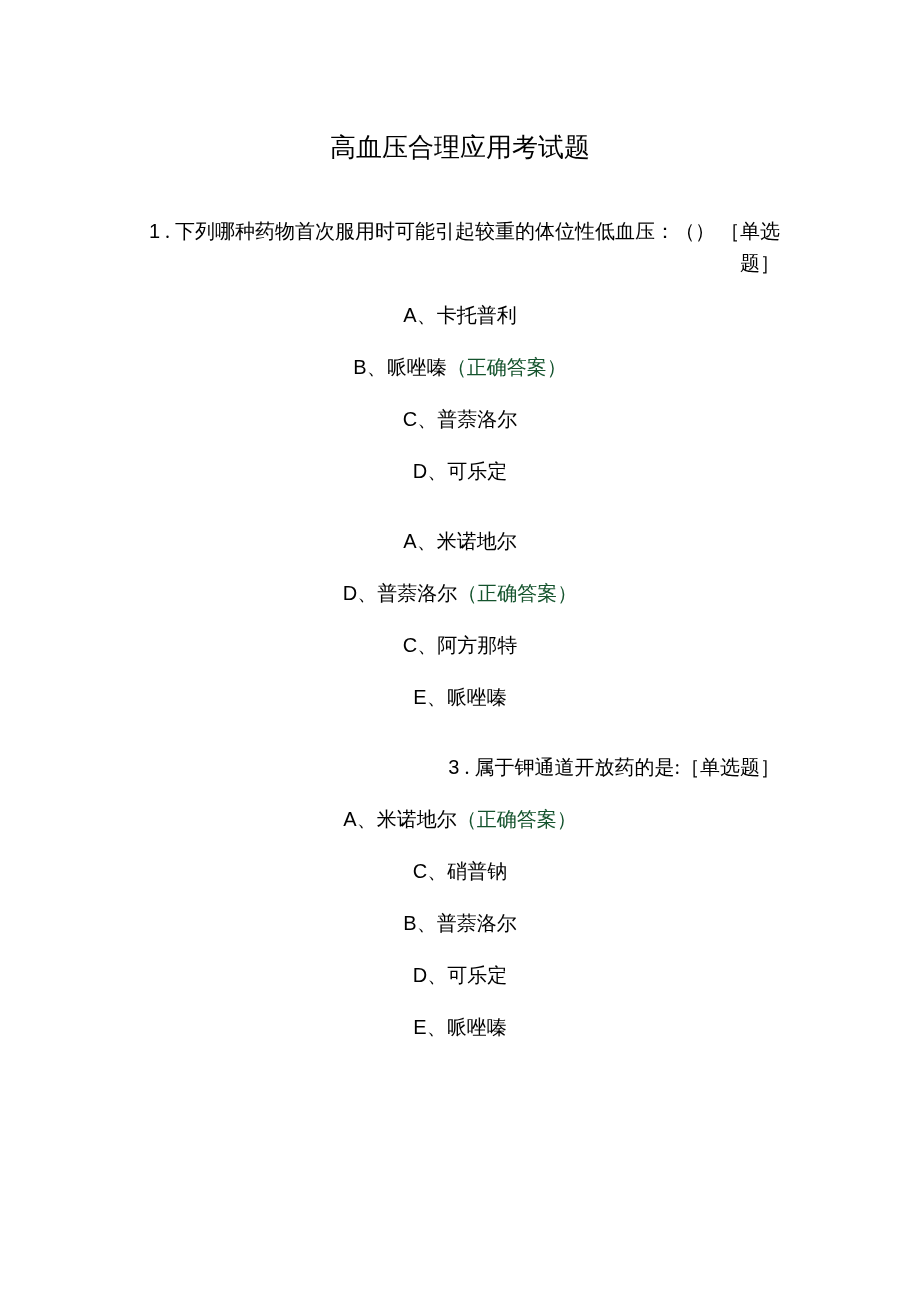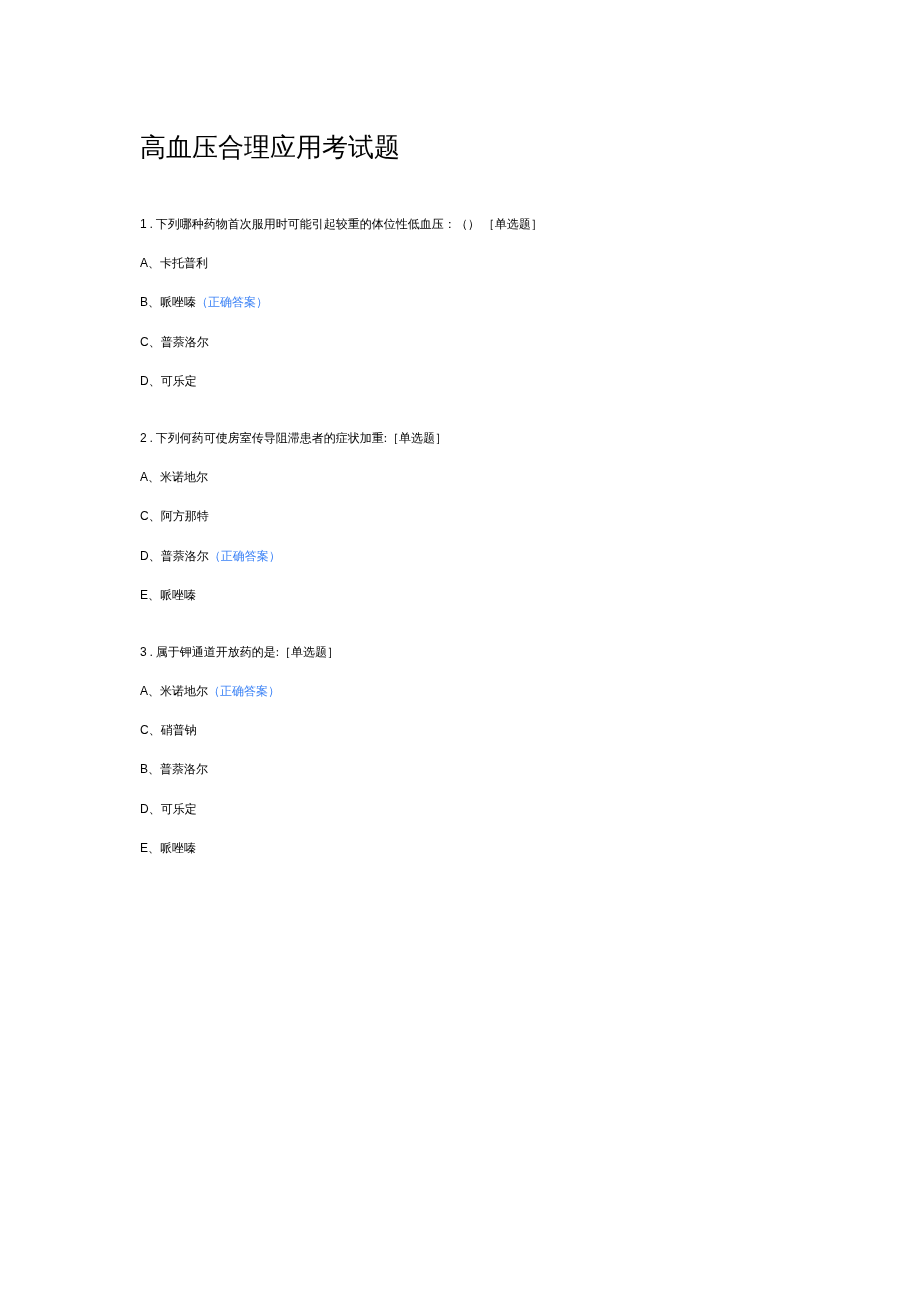--- a/index.html
+++ b/index.html
@@ -9,69 +9,70 @@
     }
     body {
       background: #ffffff;
       font-family: "SimSun", "Microsoft YaHei", sans-serif;
       width: 920px;
       min-height: 1301px;
       padding: 130px 140px 80px 140px;
       color: #000;
     }
     .title {
-      text-align: left;
+      text-align: center;
       font-size: 26px;
       font-weight: normal;
       margin-bottom: 50px;
       font-family: "SimSun", serif;
     }
     .question-block {
       margin-bottom: 38px;
     }
     .question-text {
-      font-size: 12px;
+      font-size: 20px;
       line-height: 1.6;
       margin-bottom: 20px;
       font-family: "SimSun", serif;
+      text-align: right;
     }
     .option {
-      font-size: 12px;
+      font-size: 20px;
       line-height: 1.6;
       margin-bottom: 20px;
       font-family: "SimSun", serif;
+      text-align: center;
     }
     .option-letter {
       font-family: Arial, sans-serif;
     }
     .correct {
-      color: #3b82f6;
+      color: #14532d;
     }
     .num {
       font-family: Arial, sans-serif;
     }
   </style>
 </head>
 <body>
 
 <h1 class="title">高血压合理应用考试题</h1>
 
 <div id="questions-container">
     <div class="question-block">
       <div class="question-text"><span class="num">1</span><span> . </span><span>下列哪种药物首次服用时可能引起较重的体位性低血压：（） ［单选题］</span></div>
       <div class="option"><span class="option-letter">A、</span><span>卡托普利</span></div>
       <div class="option"><span class="option-letter">B、</span><span>哌唑嗪</span><span class="correct">（正确答案）</span></div>
       <div class="option"><span class="option-letter">C、</span><span>普萘洛尔</span></div>
       <div class="option"><span class="option-letter">D、</span><span>可乐定</span></div>
     </div>
     <div class="question-block">
-      <div class="question-text"><span class="num">2</span><span> . </span><span>下列何药可使房室传导阻滞患者的症状加重:［单选题］</span></div>
       <div class="option"><span class="option-letter">A、</span><span>米诺地尔</span></div>
+      <div class="option"><span class="option-letter">D、</span><span>普萘洛尔</span><span class="correct">（正确答案）</span></div>
       <div class="option"><span class="option-letter">C、</span><span>阿方那特</span></div>
-      <div class="option"><span class="option-letter">D、</span><span>普萘洛尔</span><span class="correct">（正确答案）</span></div>
       <div class="option"><span class="option-letter">E、</span><span>哌唑嗪</span></div>
     </div>
     <div class="question-block">
       <div class="question-text"><span class="num">3</span><span> . </span><span>属于钾通道开放药的是:［单选题］</span></div>
       <div class="option"><span class="option-letter">A、</span><span>米诺地尔</span><span class="correct">（正确答案）</span></div>
       <div class="option"><span class="option-letter">C、</span><span>硝普钠</span></div>
       <div class="option"><span class="option-letter">B、</span><span>普萘洛尔</span></div>
       <div class="option"><span class="option-letter">D、</span><span>可乐定</span></div>
       <div class="option"><span class="option-letter">E、</span><span>哌唑嗪</span></div>
     </div>

